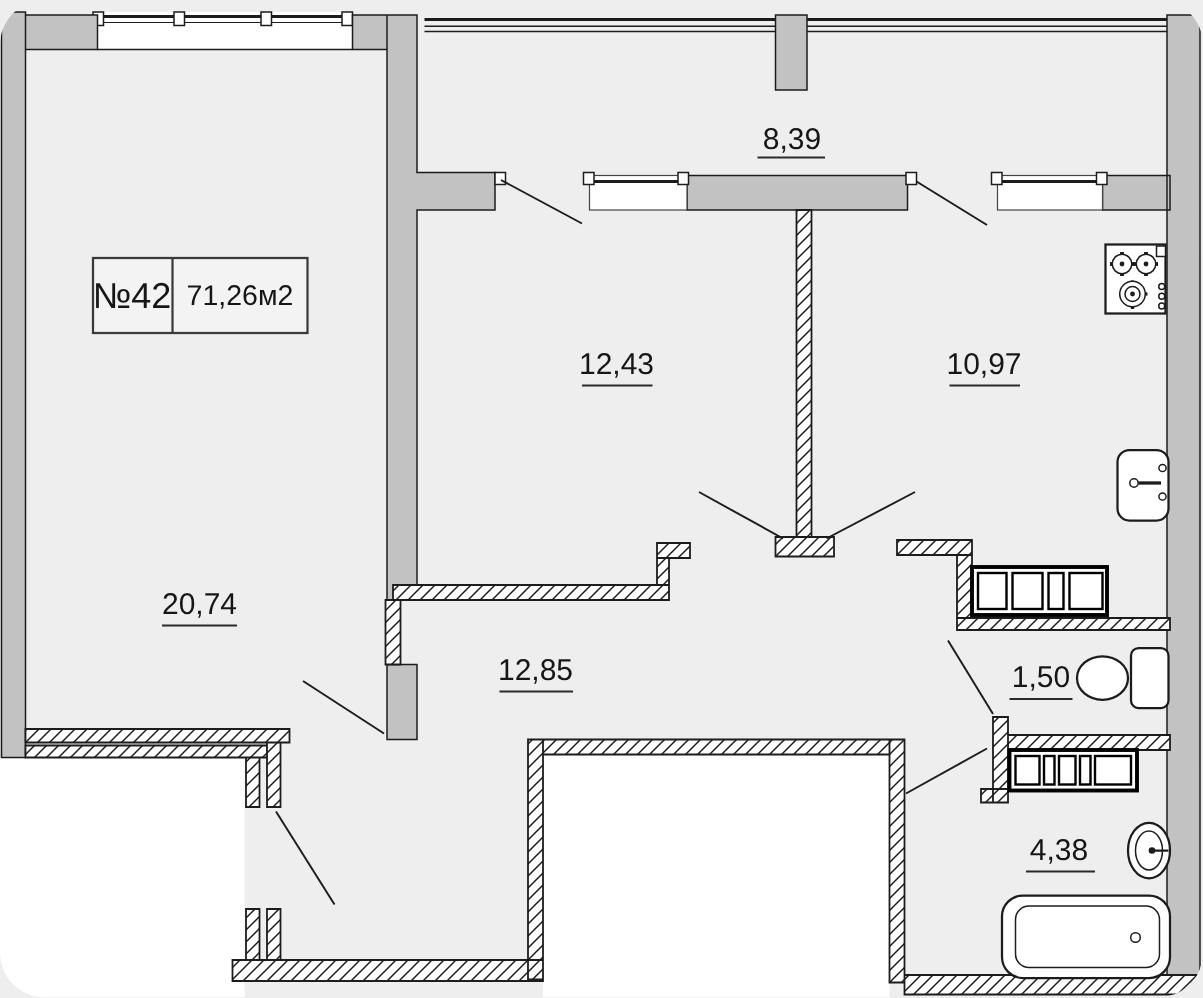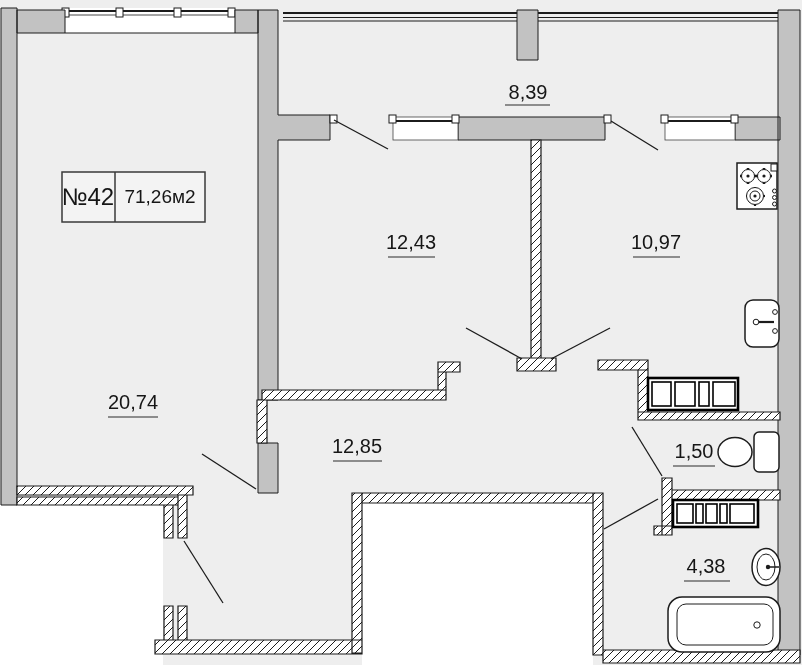--- a/index.html
+++ b/index.html
@@ -1,20 +1,20 @@
 <!DOCTYPE html>
 <html style="--wall: #c2c2c2; --line: #1c1c1c; --floor: #eeeeee; --void: #ffffff;"><head>
 <meta charset="utf-8">
 <style>
   :root{
     --wall:#c2c2c2; --line:#1c1c1c; --floor:#eeeeee; --void:#ffffff;
   }
   html,body{margin:0;padding:0;}
   body{background:var(--floor);font-family:"Liberation Sans",sans-serif;}
-  .stage{width:802px;height:665px;overflow:hidden;}
+  .stage{width:802px;height:665px;overflow:hidden;border-radius:30px;}
   svg{display:block;}
   .gray-wall{fill:var(--wall);stroke:var(--line);stroke-width:1;}
   .hatch-wall{fill:url(#hatch);stroke:var(--line);stroke-width:1.2;}
   .swing{stroke:var(--line);stroke-width:1.3;fill:none;}
   .thinline{stroke:var(--line);fill:none;}
   .opening{fill:#ffffff;stroke:#444;stroke-width:0.8;}
   .jamb{fill:#ffffff;stroke:var(--line);stroke-width:1;}
   .fixture{fill:#ffffff;stroke:var(--line);stroke-width:1.5;}
   .fixture-thin{fill:#ffffff;stroke:var(--line);stroke-width:1;}
   .cab-frame{fill:#ffffff;stroke:#000000;stroke-width:2.6;}

